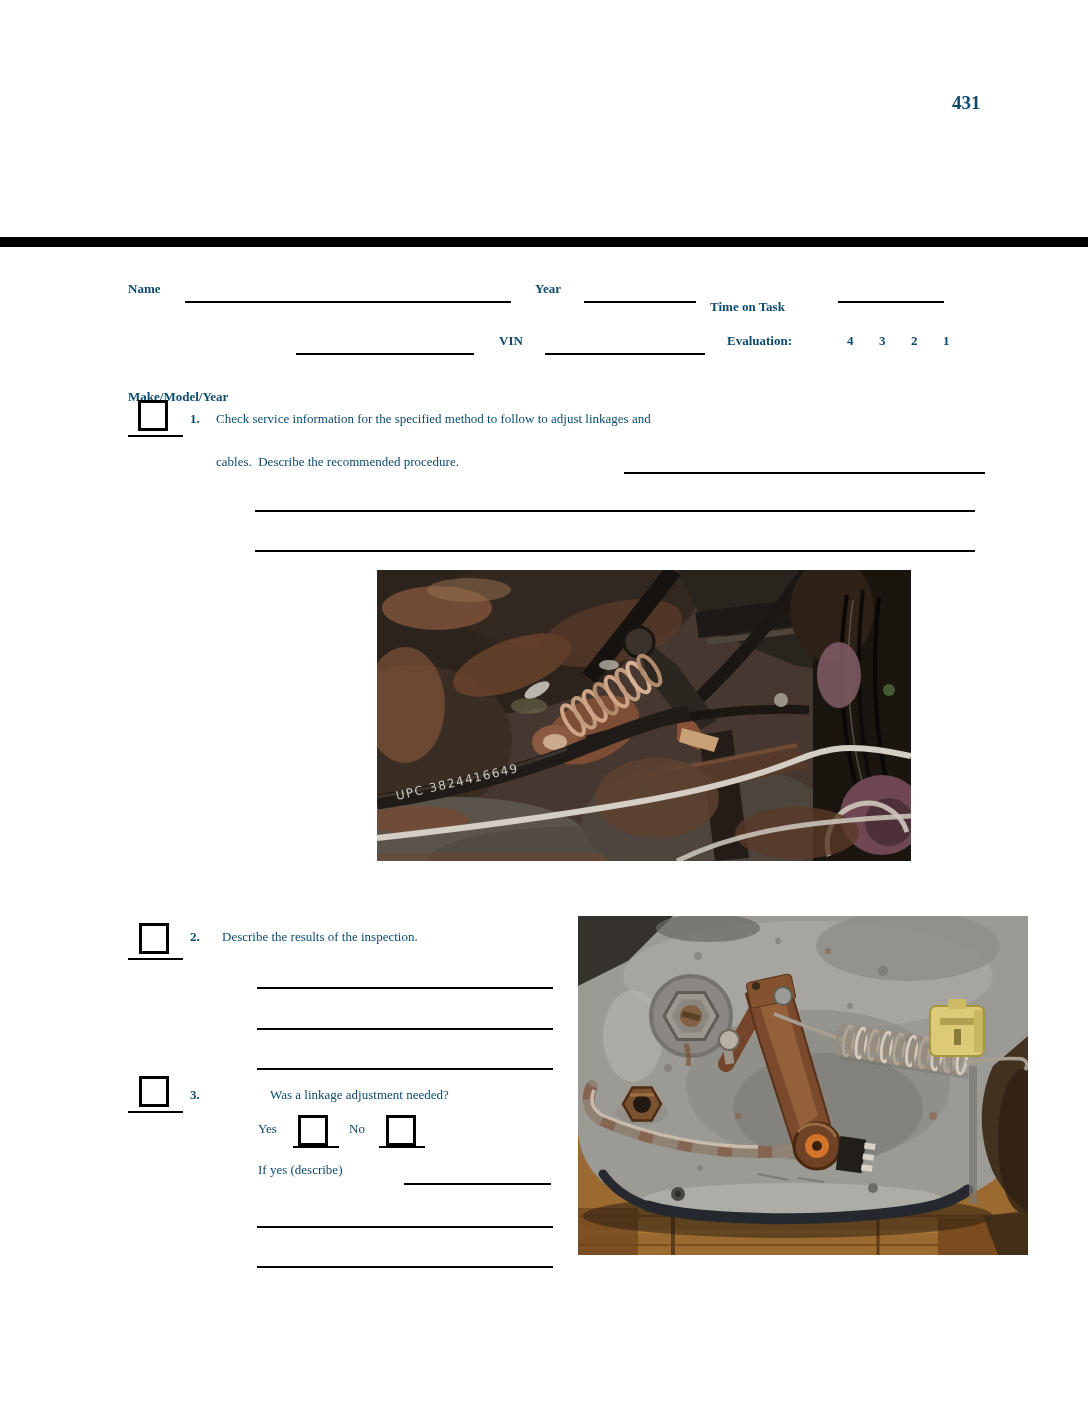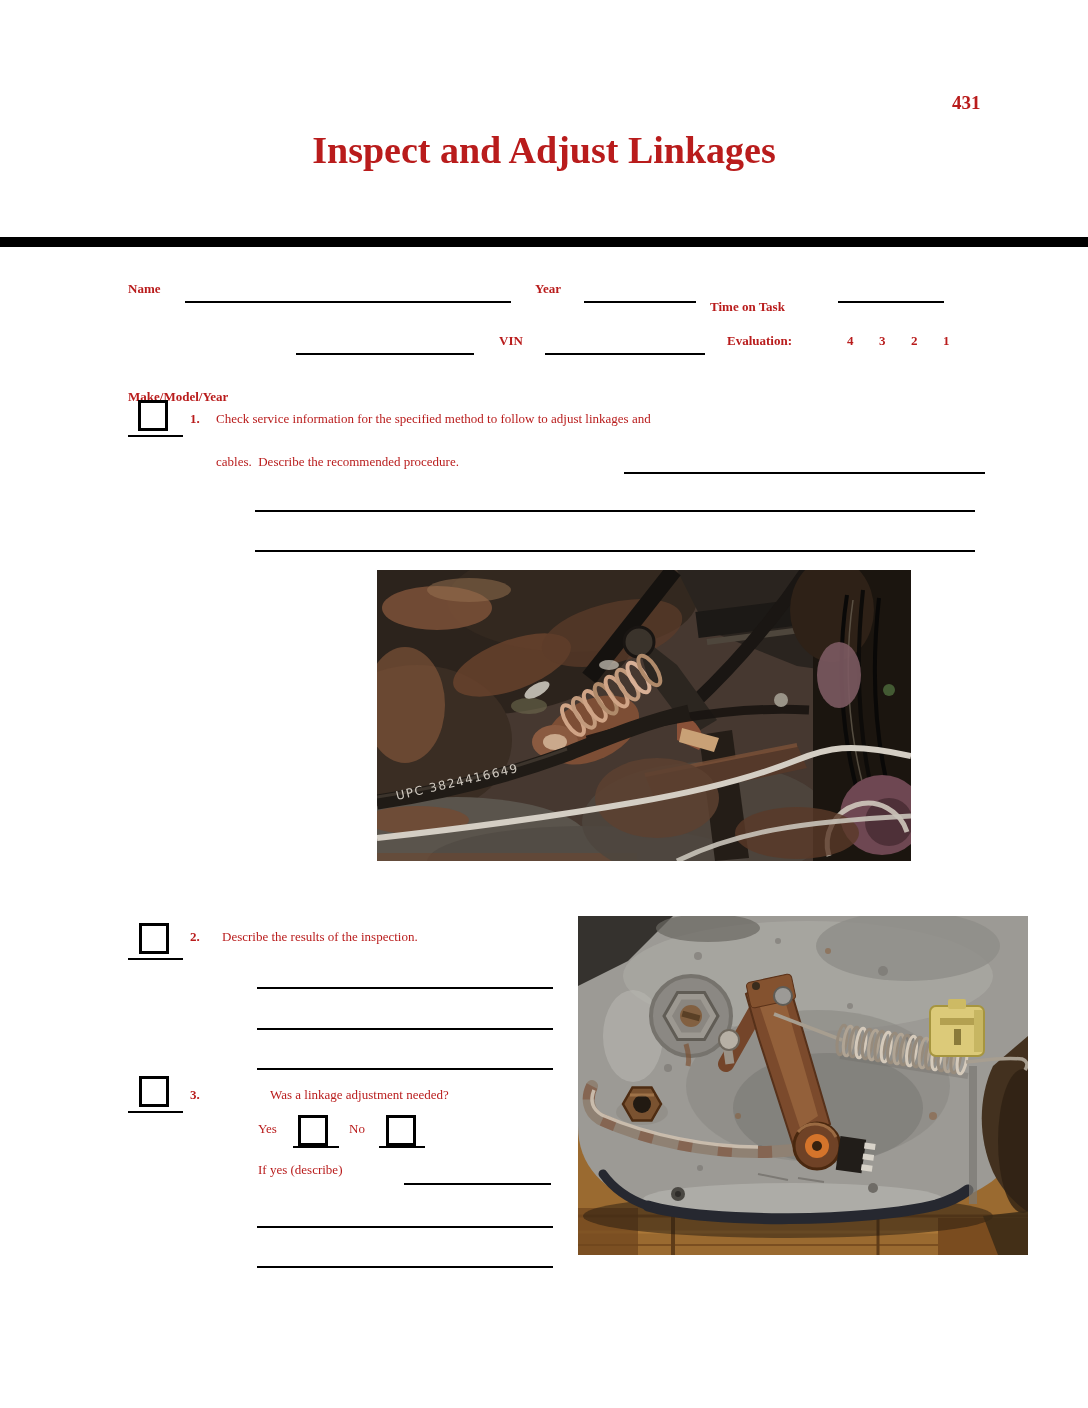--- a/index.html
+++ b/index.html
@@ -1,38 +1,37 @@
 <!DOCTYPE html>
 <html><head>
 <meta charset="utf-8">
 <style>
   html,body { margin:0; padding:0; background:#ffffff; }
   .page {
     position:relative; width:1088px; height:1408px; background:#ffffff;
-    font-family:"Liberation Serif", serif; color:#b91c1c; overflow:hidden;
+    font-family:"Liberation Serif", serif; color:#0c4a6e; overflow:hidden;
   }
   .t { position:absolute; white-space:pre; font-size:13px; line-height:1.15; }
   .b { font-weight:bold; }
   .pagenum { position:absolute; left:952px; top:92px; font-size:19px; font-weight:bold; }
   .title { position:absolute; top:128px; left:0; width:100%; text-align:center;
            font-size:38px; font-weight:bold; }
   .ase { position:absolute; top:204px; left:0; width:100%; text-align:center;
          font-size:19.5px; white-space:pre; }
   .rule { position:absolute; left:0; top:237px; width:1088px; height:10px; background:#000; }
   .ul { position:absolute; height:0; border-bottom:2px solid #000; }
   .cb { position:absolute; width:30px; height:31px; border:3px solid #000; background:#fff; box-sizing:border-box; }
   .photo { position:absolute; display:block; }
 </style>
 </head>
 <body>
 
 <div class="page">
 
   <div class="pagenum">431</div>
-  <div class="title">Inspect and Adjust Linkages</div>
   <div class="rule"></div>
 
   <div>
     <span class="t b" style="left:128px; top:282px;">Name</span>
     <div class="ul" style="left:185px; top:301px; width:326px;"></div>
     <span class="t b" style="left:535px; top:282px;">Year</span>
     <div class="ul" style="left:584px; top:301px; width:112px;"></div>
     <span class="t b" style="left:710px; top:300px;font-family:Liberation Serif, serif;">Time on Task</span>
     <div class="ul" style="left:838px; top:301px; width:106px;"></div>
   </div>

